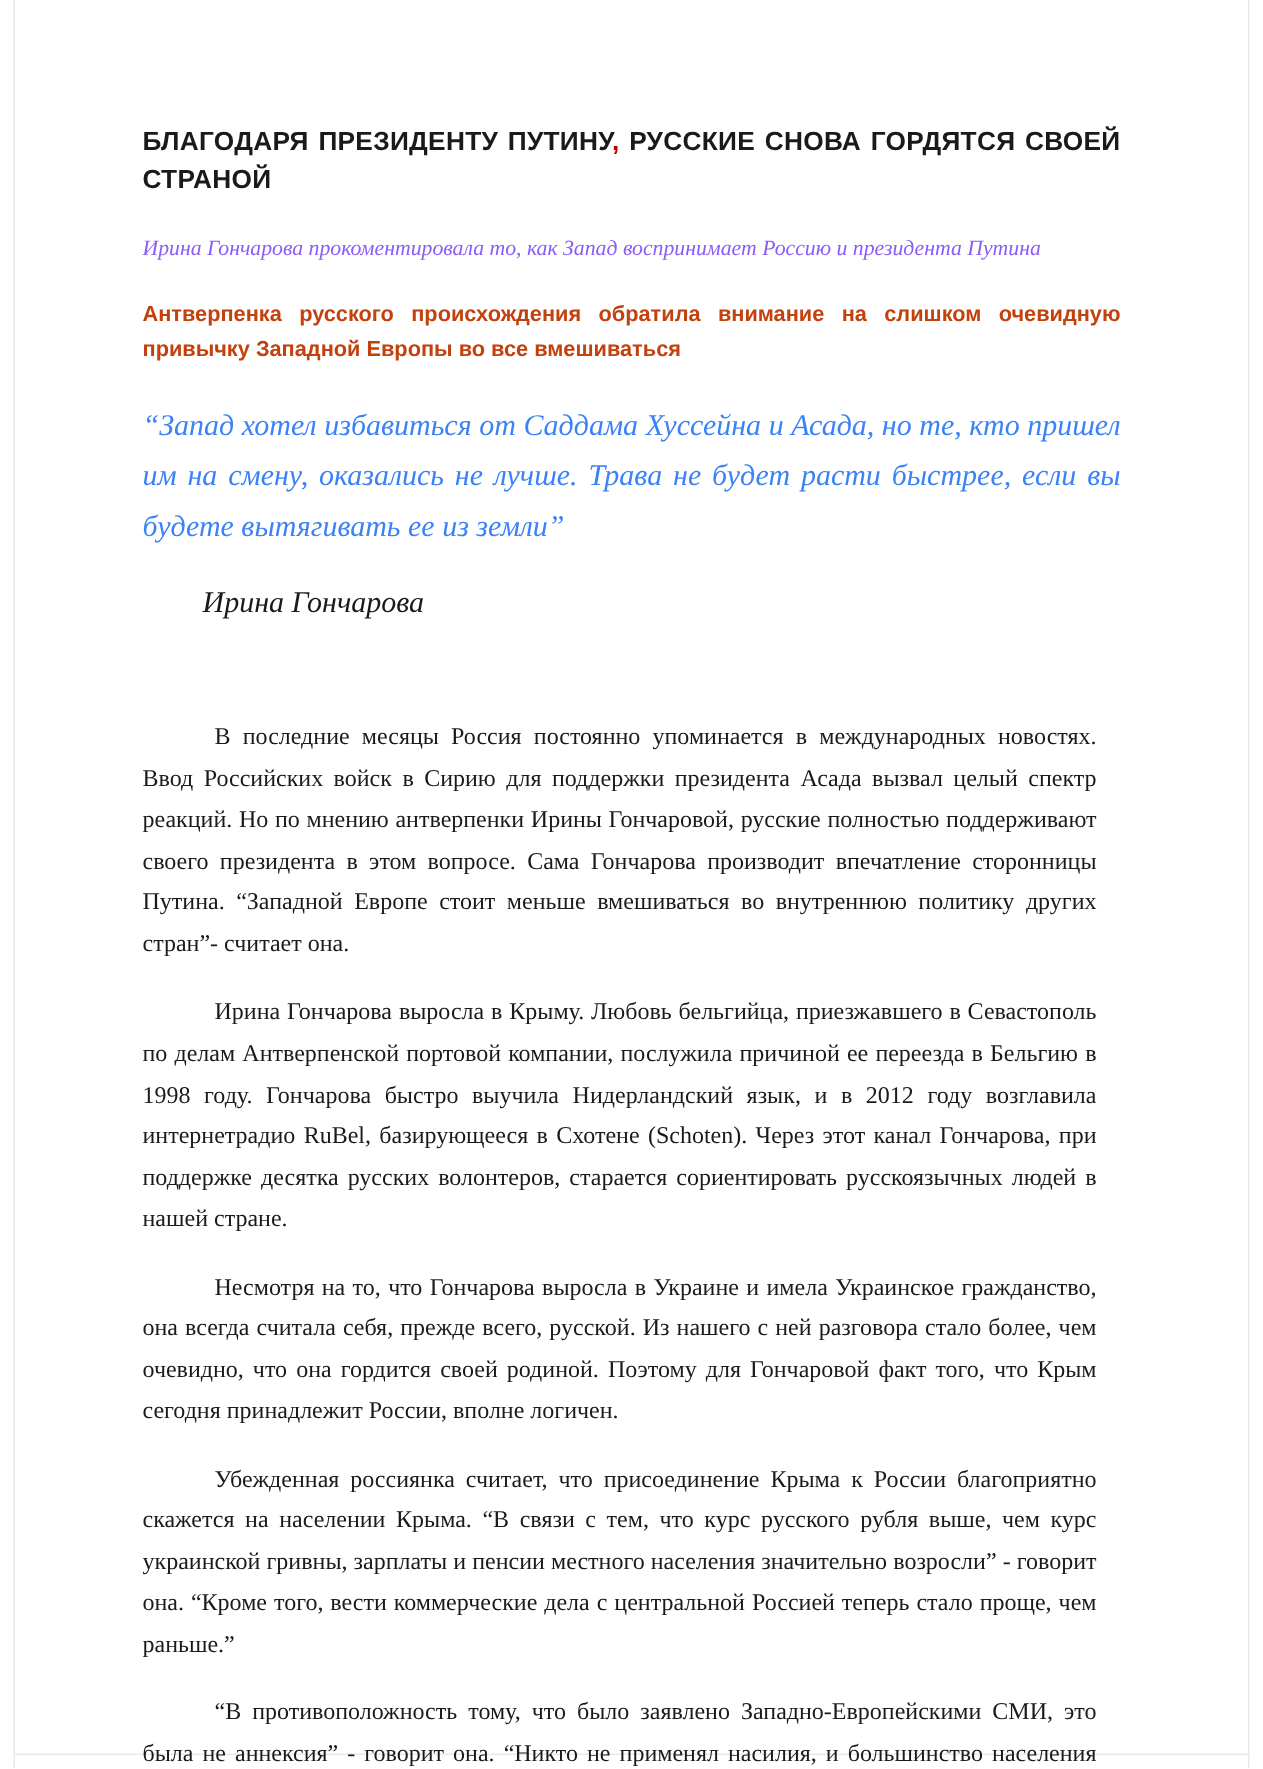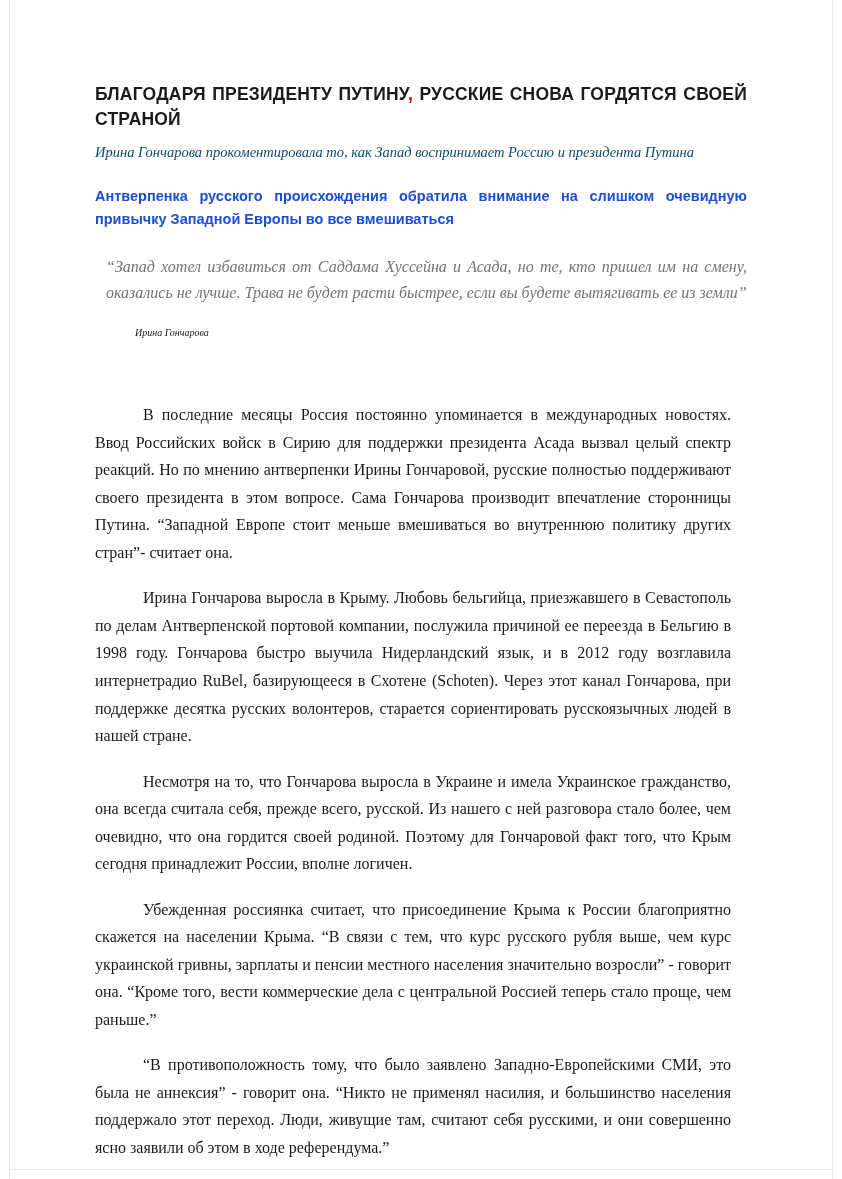--- a/index.html
+++ b/index.html
@@ -43,63 +43,63 @@
     left: 95px;
     right: 95px;
     top: 82px;
   }
 
   h1.doc-title {
     font-family: "Liberation Sans", sans-serif;
     font-size: 17.5px;
     font-weight: bold;
     line-height: 1.45;
-    margin: 0 0 8px 0;
+    margin: 0 0 22px 0;
     text-align: justify;
     text-align-last: left;
     letter-spacing: 0.2px;
     color: #1a1a1a;
   }
   h1.doc-title .comma { color: #c00000; }
 
   .deck {
     font-family: "Liberation Serif", serif;
     font-style: italic;
     font-size: 14.5px;
     line-height: 1.55;
     margin: 0 0 22px 0;
     text-align: justify;
-    color: #0c4a6e;
+    color: #8b5cf6;
   }
 
   .subhead {
     font-family: "Liberation Sans", sans-serif;
     font-weight: bold;
     font-size: 14.5px;
     line-height: 1.6;
     margin: 0 0 22px 0;
     text-align: justify;
     text-align-last: left;
-    color: #1d4ed8;
+    color: #c2410c;
   }
 
   .pullquote {
     font-family: "Liberation Serif", serif;
     font-style: italic;
-    font-size: 16px;
+    font-size: 20px;
     line-height: 1.68;
-    margin: 0 0 18px 11px;
+    margin: 0 0 18px 0;
     text-align: justify;
-    color: #737373;
+    color: #3b82f6;
   }
 
   .attribution {
     font-family: "Liberation Serif", serif;
     font-style: italic;
-    font-size: 10px;
+    font-size: 20px;
     line-height: 1.6;
     margin: 0 0 60px 0;
     padding-left: 40px;
     color: #1a1a1a;
   }
 
   p.body-par {
     font-family: "Liberation Serif", serif;
     font-size: 16px;
     line-height: 1.72;

